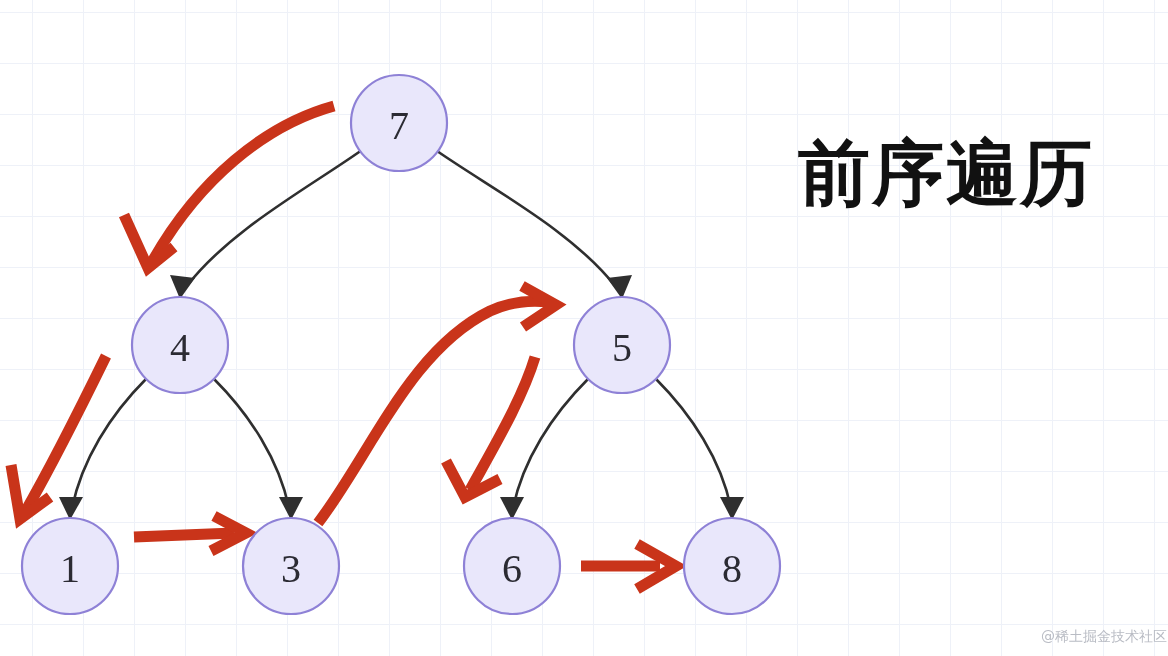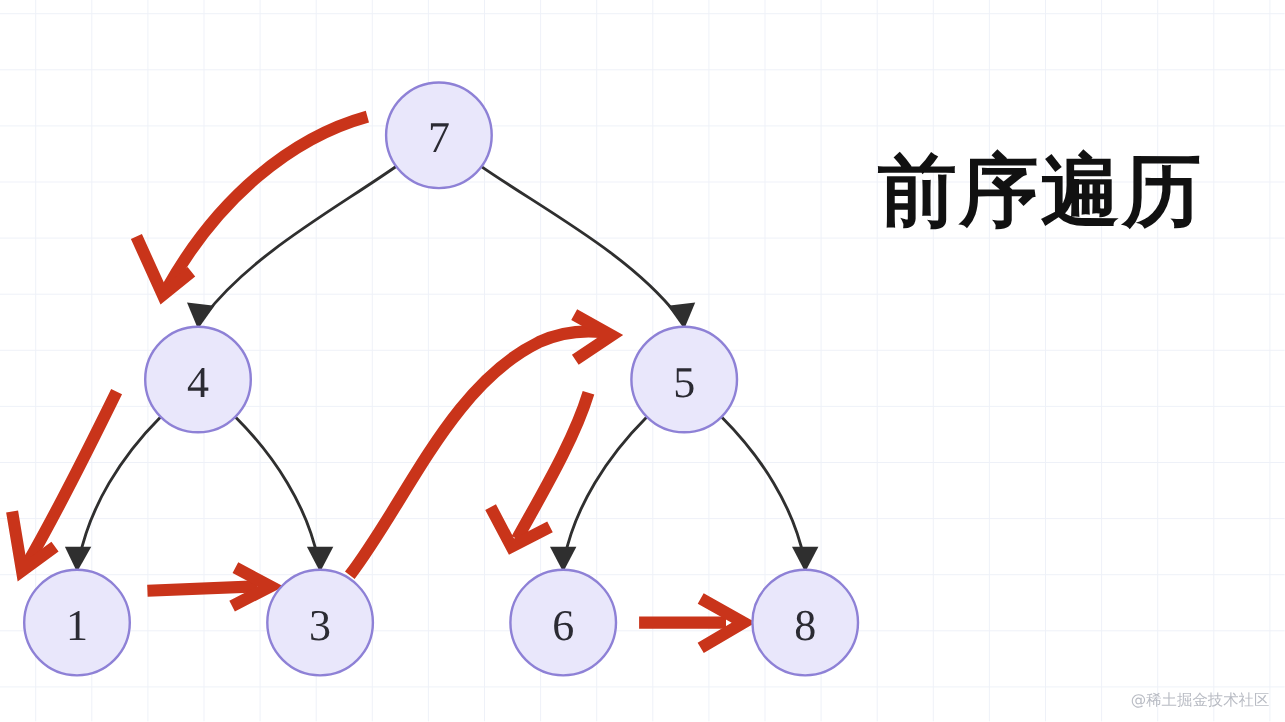--- a/index.html
+++ b/index.html
@@ -68,21 +68,21 @@
     font-family: "DejaVu Sans", sans-serif;
     font-size: 72px;
     font-weight: 700;
     color: #111111;
     letter-spacing: 2px;
     white-space: nowrap;
     margin-left: 16px;
   }
   #watermark-text {
     position: absolute;
-    right: 14px;
+    right: 1px;
     bottom: 10px;
     font-family: "DejaVu Sans", sans-serif;
     font-size: 14px;
     color: #b9bcc4;
     white-space: nowrap;
   }
 </style>
 </head>
 <body>
 

